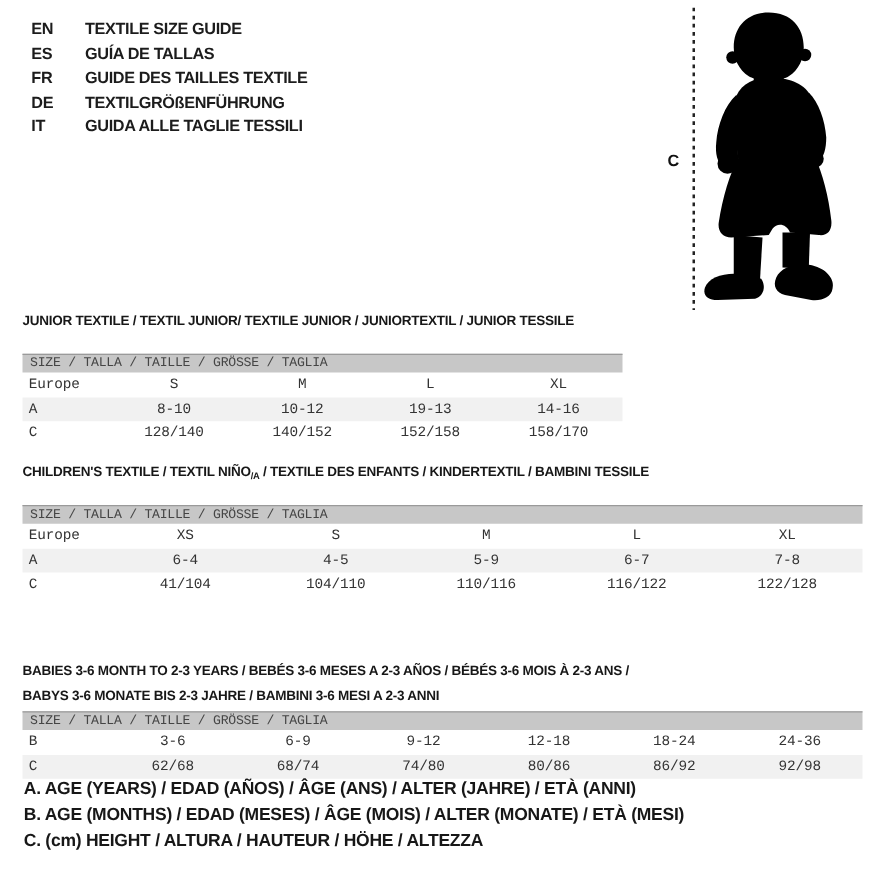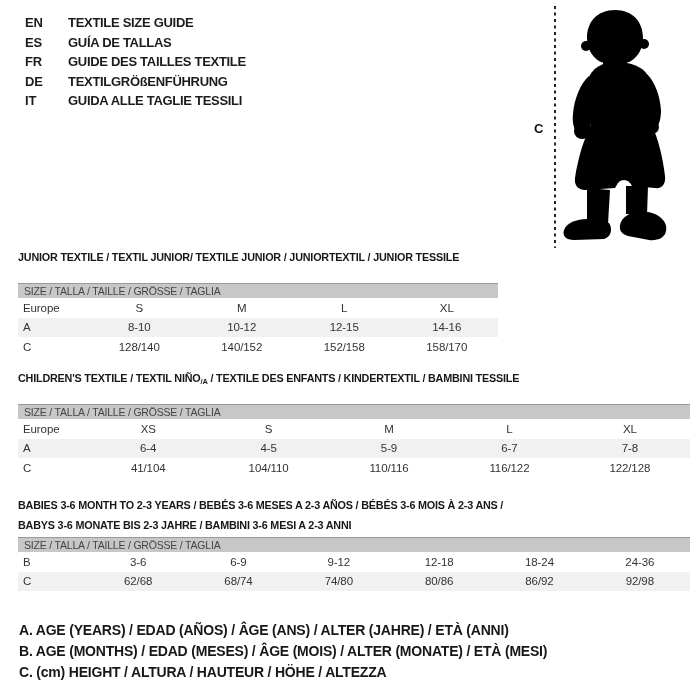--- a/index.html
+++ b/index.html
@@ -19,23 +19,23 @@
   .c-label{position:absolute;left:6px;top:121px;font-weight:bold;font-size:13px;color:#111;}
   .baby-svg{position:absolute;left:27px;top:0;}
   
   .section{position:absolute;left:18px;}
   #s1{top:250px;width:480px;}
   #s2{top:371px;width:672px;}
   #s3{top:498px;width:672px;}
   .sec-title{font-weight:bold;font-size:10.8px;color:#171717;letter-spacing:-0.2px;white-space:nowrap;}
   .title-line{height:20px;line-height:14px;}
   #s1 .sec-title,#s2 .sec-title{margin-bottom:13px;}
-  #s3 .sec-title{margin-bottom:-1px;}
+  #s3 .sec-title{margin-bottom:-1px;margin-top:32px;}
   .sub-part{font-size:7.5px;position:relative;top:2px;}
-  .size-table{width:100%;}
+  .size-table{width:100%;font-family:Liberation Mono, monospace;}
   .size-bar{
     height:15px;background:#c7c7c7;border-top:1px solid #9a9a9a;
     display:flex;align-items:center;padding-left:6px;box-sizing:border-box;
     font-size:10.5px;color:#454545;letter-spacing:-0.2px;
   }
   .trow{display:flex;height:19.5px;align-items:center;font-size:11.5px;color:#333;letter-spacing:-0.1px;}
   .rows .trow:nth-child(2){background:#f1f1f1;}
   .trow .lbl{width:70px;padding-left:5px;box-sizing:border-box;}
   .trow .val{flex:1;text-align:center;}
   
@@ -105,21 +105,21 @@
             <span class="lbl">Europe</span>
             <span class="val">S</span>
             <span class="val">M</span>
             <span class="val">L</span>
             <span class="val">XL</span>
           </div>
           <div class="trow">
             <span class="lbl">A</span>
             <span class="val">8-10</span>
             <span class="val">10-12</span>
-            <span class="val">12-15</span>
+            <span class="val">19-13</span>
             <span class="val">14-16</span>
           </div>
           <div class="trow">
             <span class="lbl">C</span>
             <span class="val">128/140</span>
             <span class="val">140/152</span>
             <span class="val">152/158</span>
             <span class="val">158/170</span>
           </div>
         </div>

